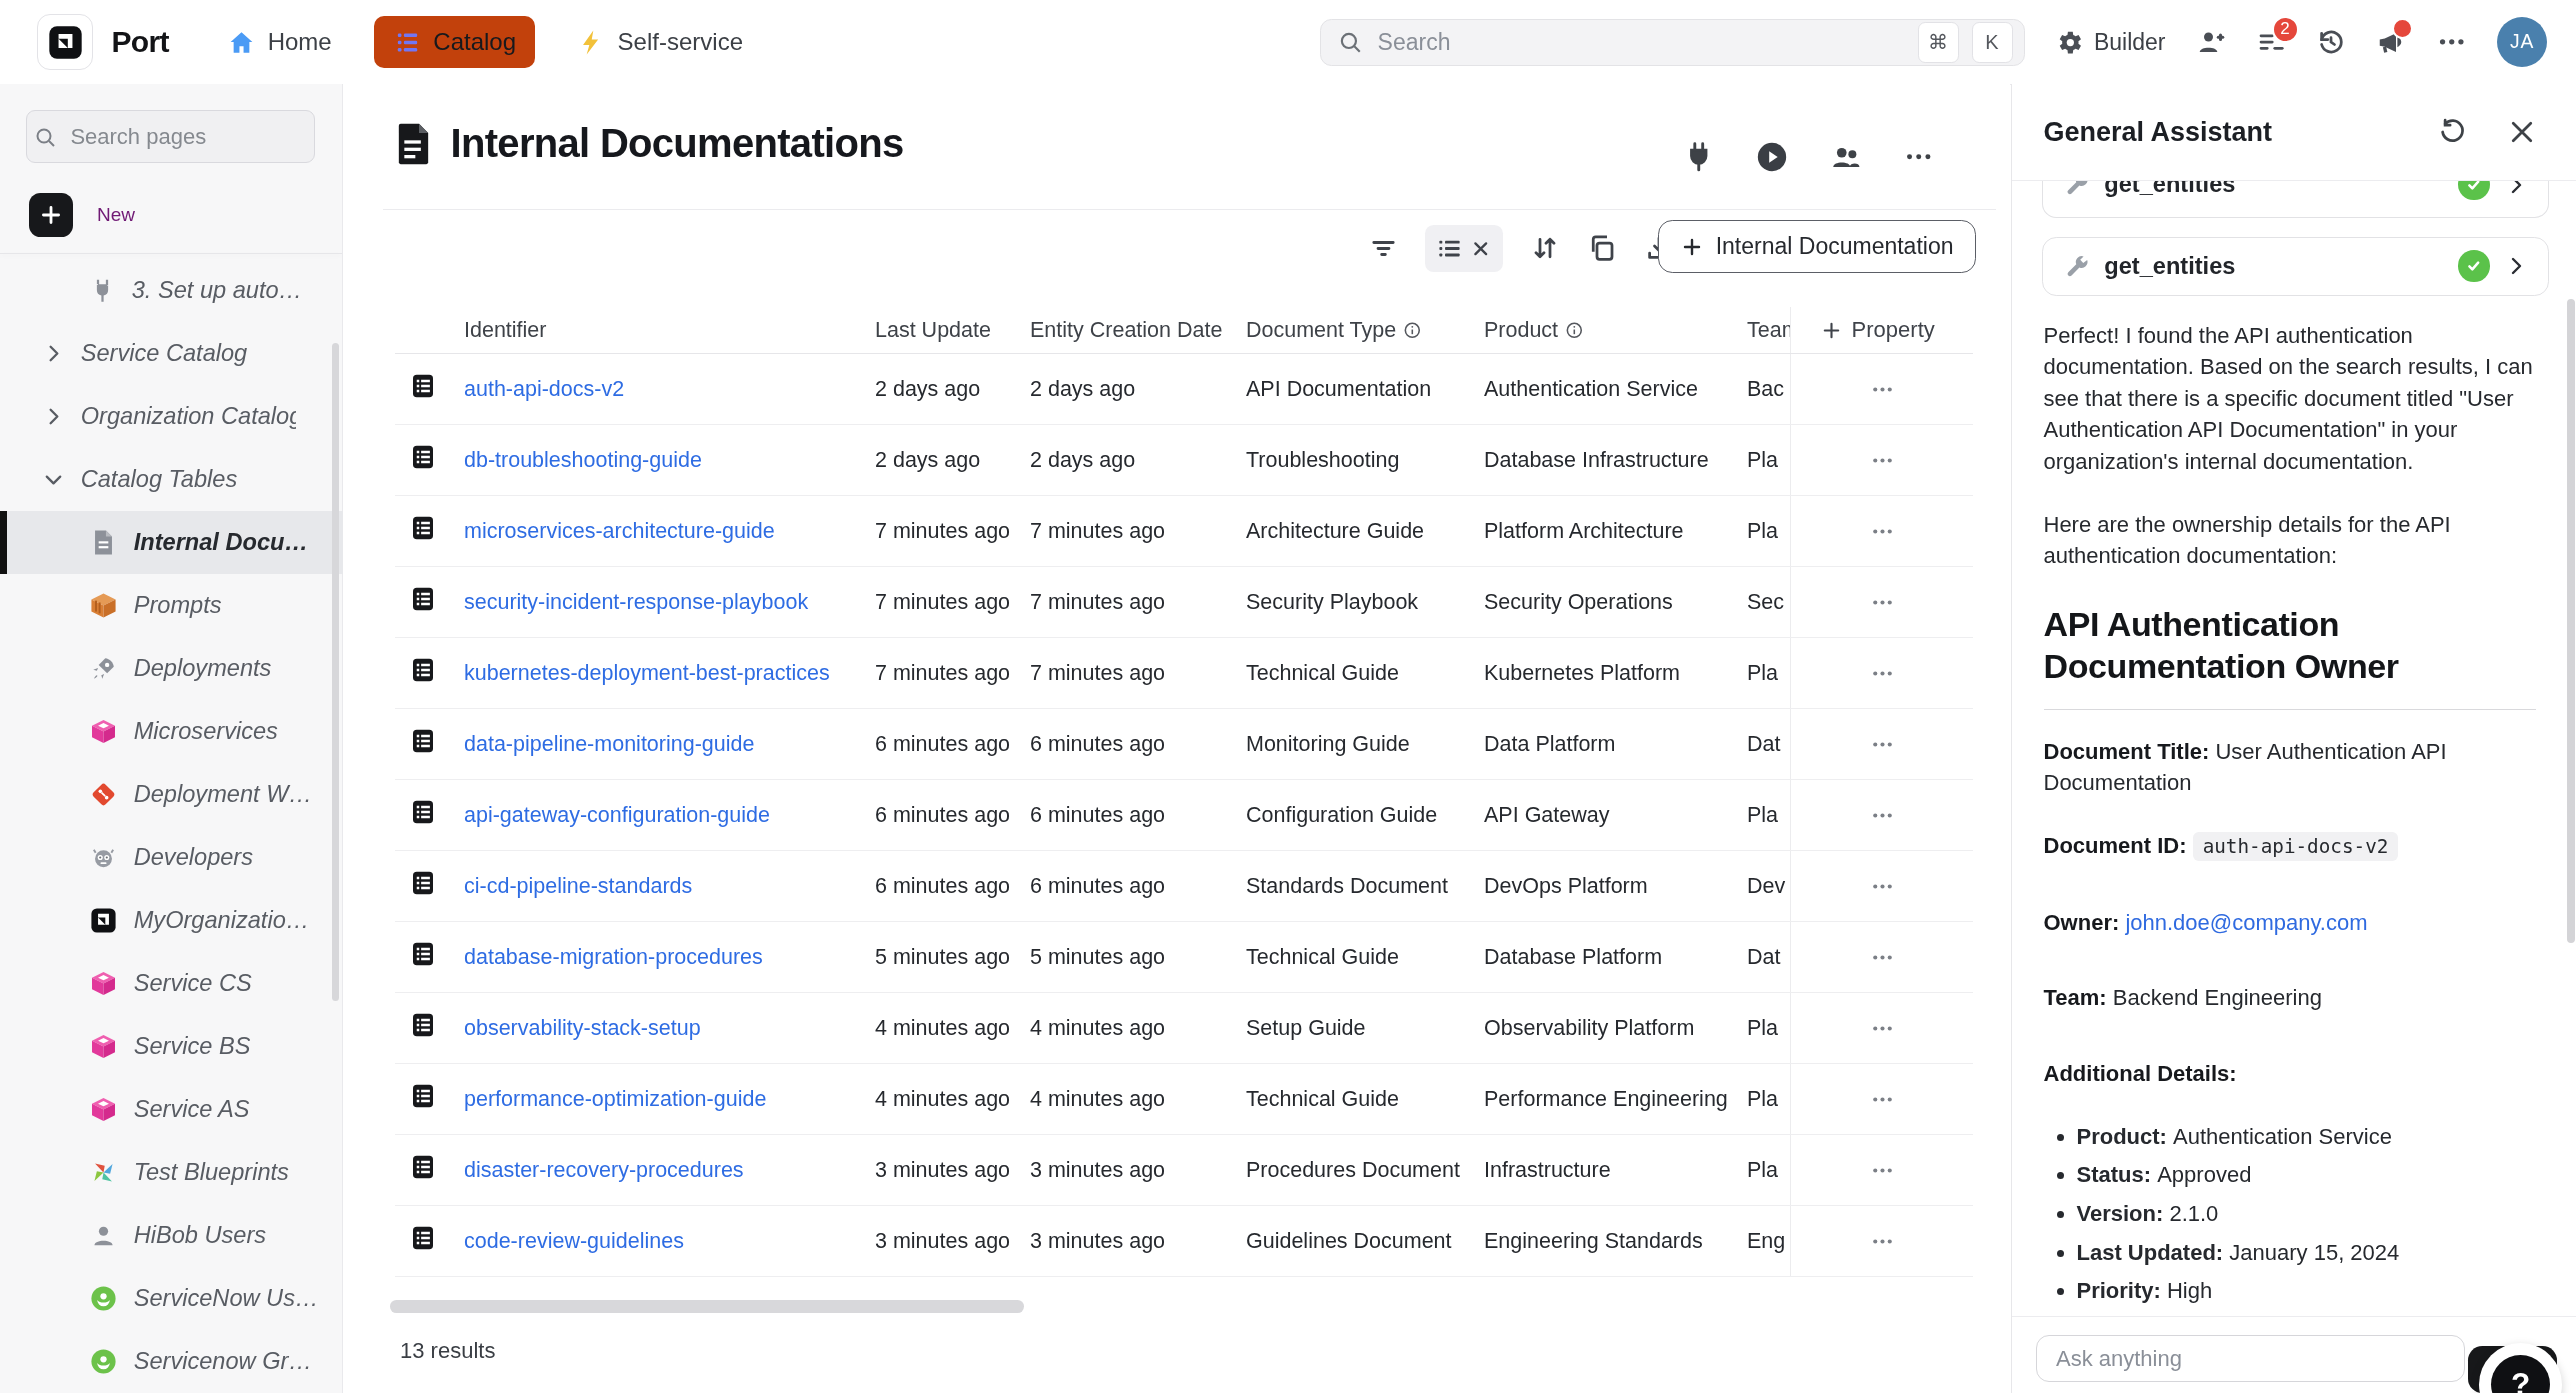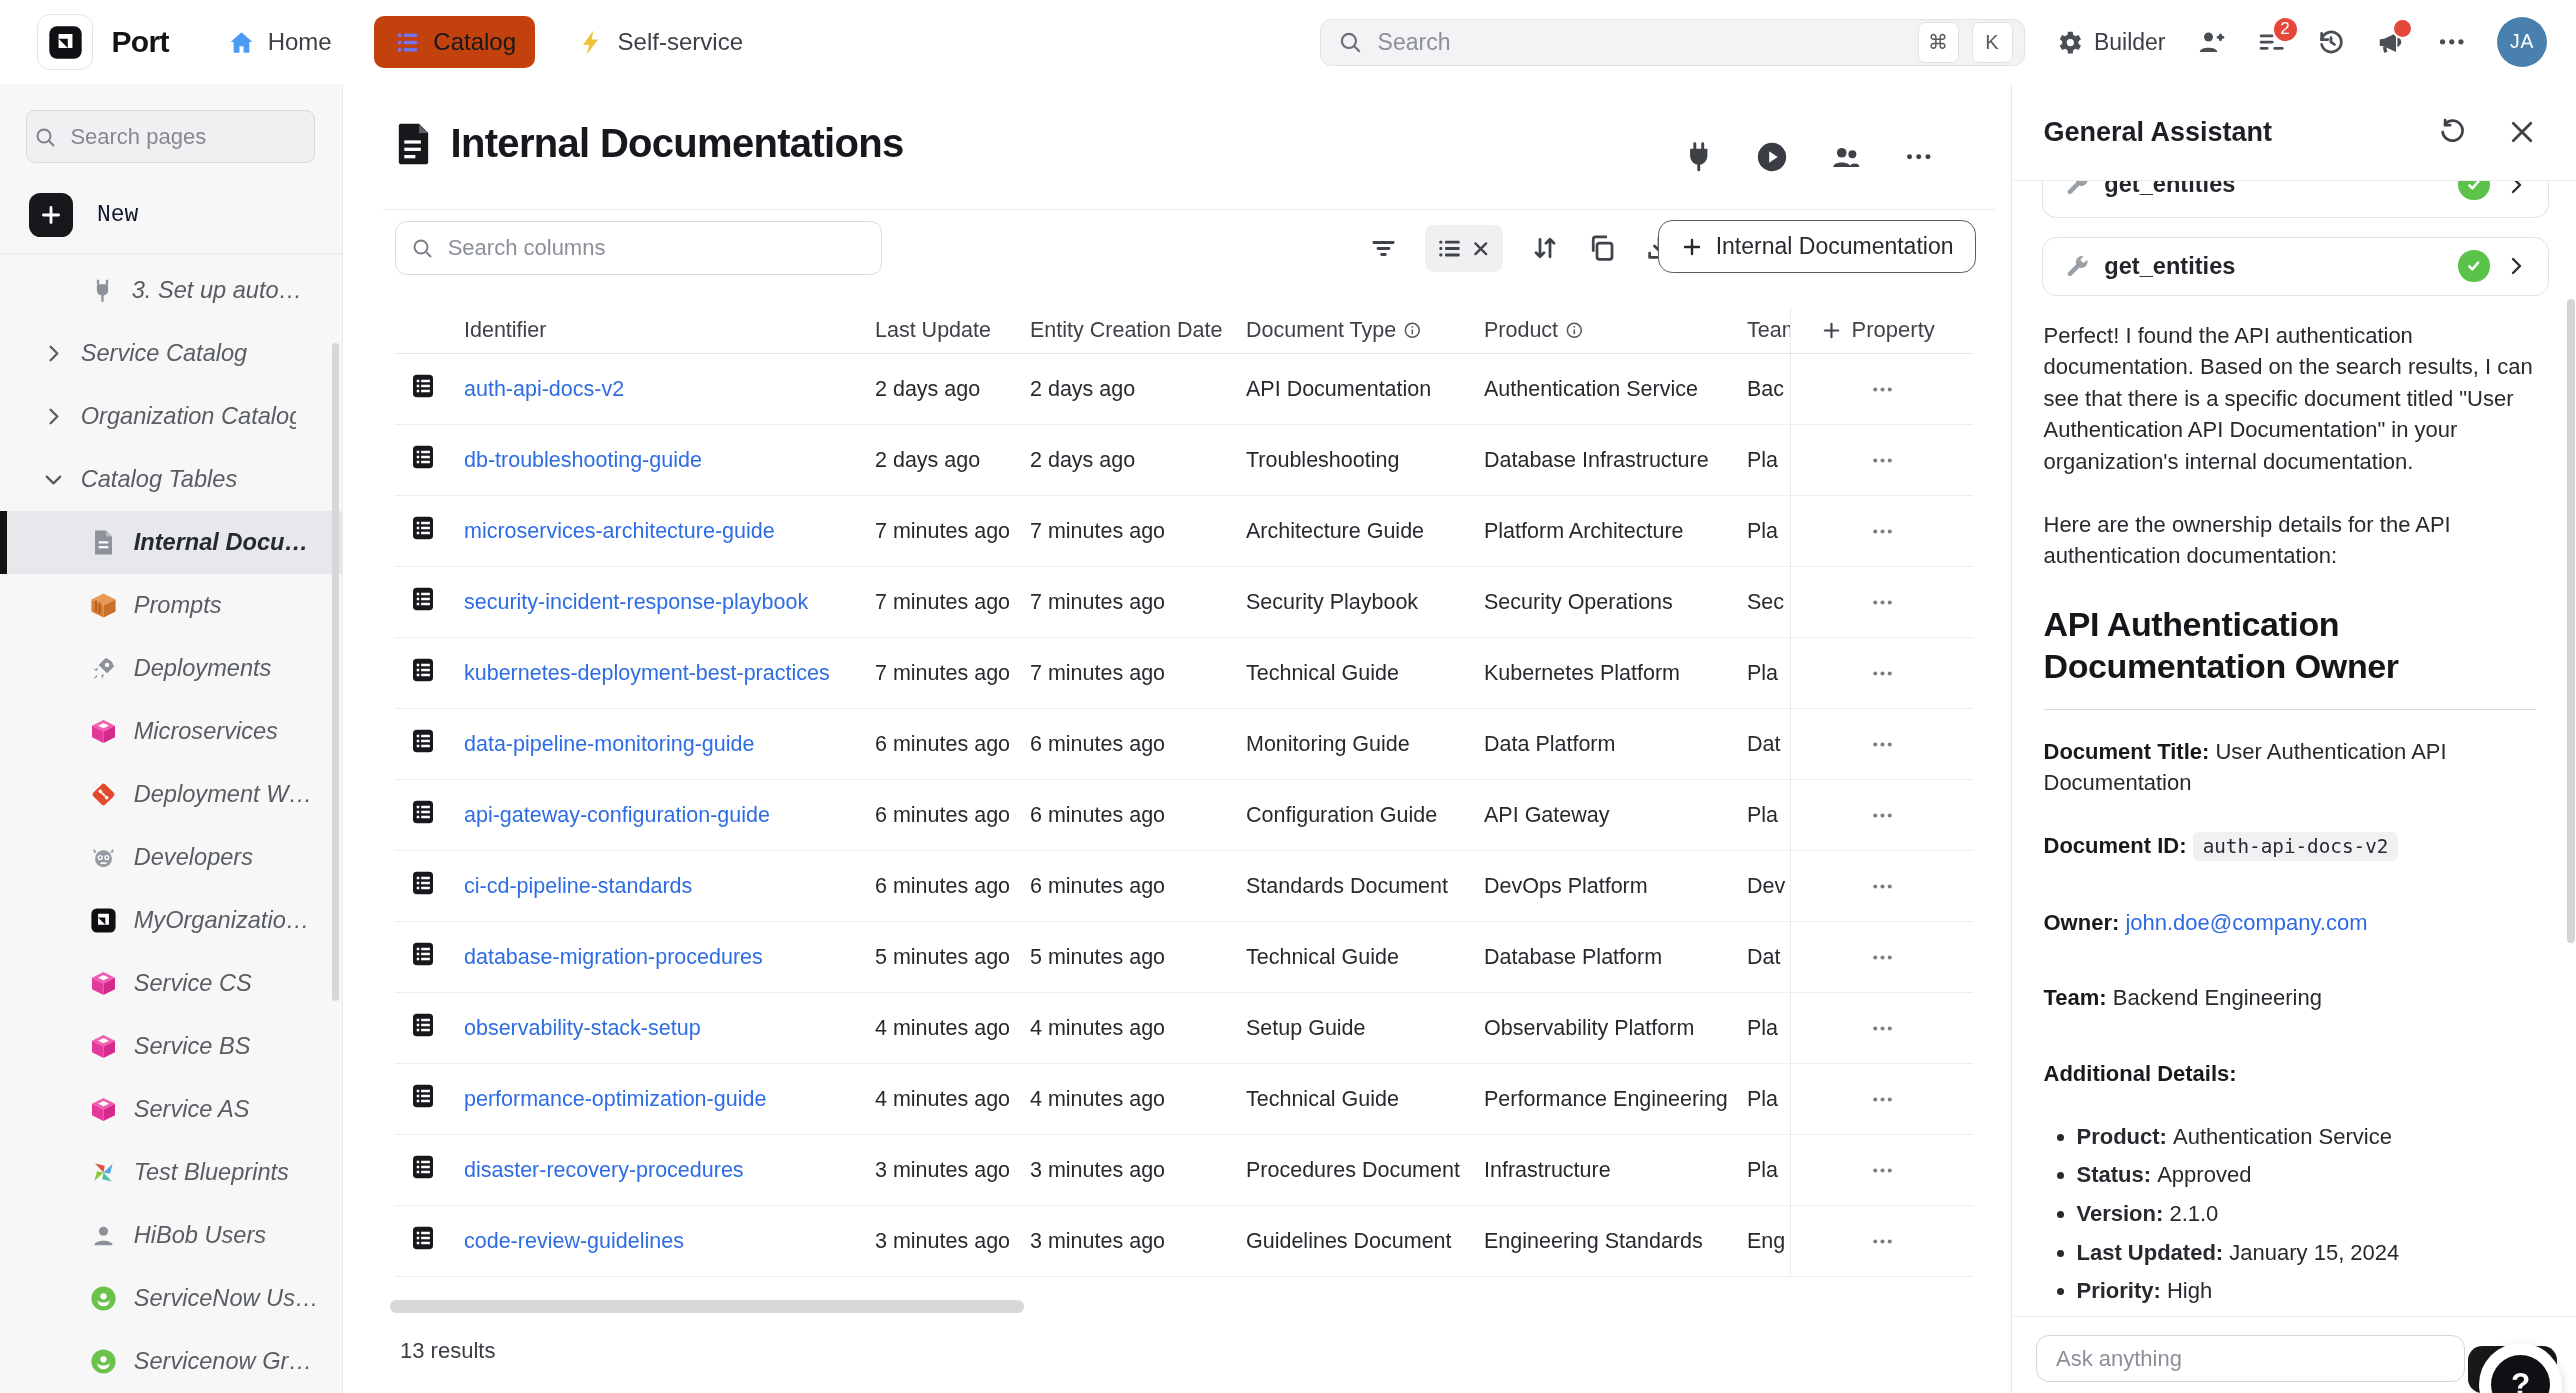--- a/index.html
+++ b/index.html
@@ -32,21 +32,21 @@
           display:flex;align-items:center;justify-content:center;letter-spacing:0.7px;cursor:pointer;}
 
   
   #sidebar{position:absolute;left:0;top:84px;width:343px;height:1309px;background:#f7f7f8;border-right:1.4px solid #e9e9ec;box-sizing:border-box;}
   .side-search{position:absolute;left:26px;top:26px;width:289px;height:53px;background:#f0f0f2;border:1.4px solid #d9d9de;border-radius:9px;
                display:flex;align-items:center;gap:11.4px;padding:0 6px;box-sizing:border-box;}
   .side-search input{flex:1;border:none;background:transparent;outline:none;font-size:22px;color:#3c4046;font-family:"Liberation Sans",sans-serif;}
   .side-search input::placeholder{color:#85898f;}
   .new-row{position:absolute;left:29px;top:109px;display:flex;align-items:center;gap:24px;cursor:pointer;}
   .new-plus{width:44px;height:44px;background:#17181b;border-radius:11.4px;display:flex;align-items:center;justify-content:center;}
-  .new-label{font-size:23px;color:#0f172a;font-family:Liberation Mono, monospace;}
+  .new-label{font-size:19px;color:#701a75;}
   .side-divider{position:absolute;left:0;top:169px;width:100%;height:1.4px;background:#e6e6e9;box-shadow:0 2.1px 4.3px rgba(0,0,0,.05);}
   #side-list{position:absolute;left:0;top:175px;width:343px;}
   .side-item{height:63px;display:flex;align-items:center;gap:15.7px;font-size:23.6px;color:#585c63;cursor:pointer;position:relative;}
   .side-item.lvl1{padding-left:42px;}
   .side-item.lvl2{padding-left:89px;}
   .side-item.active{background:#e7e8eb;color:#26292e;font-weight:bold;}
   .side-item.active::before{content:"";position:absolute;left:0;top:0;width:7.2px;height:100%;background:#111;}
   .side-item .lbl{white-space:nowrap;overflow:hidden;max-width:215px;font-style:italic;}
   .side-scroll{position:absolute;right:2.9px;top:259px;width:7.2px;height:658px;border-radius:4.3px;background:#d7d7da;}
 
@@ -490,29 +490,20 @@
         <svg width="31.5" height="31.5" viewBox="0 0 24 24" fill="#3e4247">
             <circle cx="5" cy="12" r="1.9"></circle>
             <circle cx="12" cy="12" r="1.9"></circle>
             <circle cx="19" cy="12" r="1.9"></circle>
           </svg>
       </span>
     </div>
     <div class="main-divider"></div>
 
     <div class="toolbar">
-      <div class="col-search">
-        <span class="ico">
-          <svg width="24" height="24" viewBox="0 0 24 24" fill="none" stroke="#7b7f86" stroke-width="2">
-              <circle cx="11" cy="11" r="6.5"></circle>
-              <path d="M16 16l5 5"></path>
-            </svg>
-        </span>
-        <input type="text" placeholder="Search columns" style="">
-      </div>
       <div class="tool-icons">
         <span class="ico icon-btn">
           <svg width="29" height="29" viewBox="0 0 24 24" fill="none" stroke="#3f434a" stroke-width="2.4" stroke-linecap="round">
               <path d="M4 7h16M7.5 12h9M10.5 17h3"></path>
             </svg>
         </span>
         <span class="tool-pill">
           <span class="ico">
             <svg width="27" height="27" viewBox="0 0 24 24" fill="#3f434a">
                 <rect x="3" y="5" width="2.6" height="2.6" rx="0.8"></rect>

